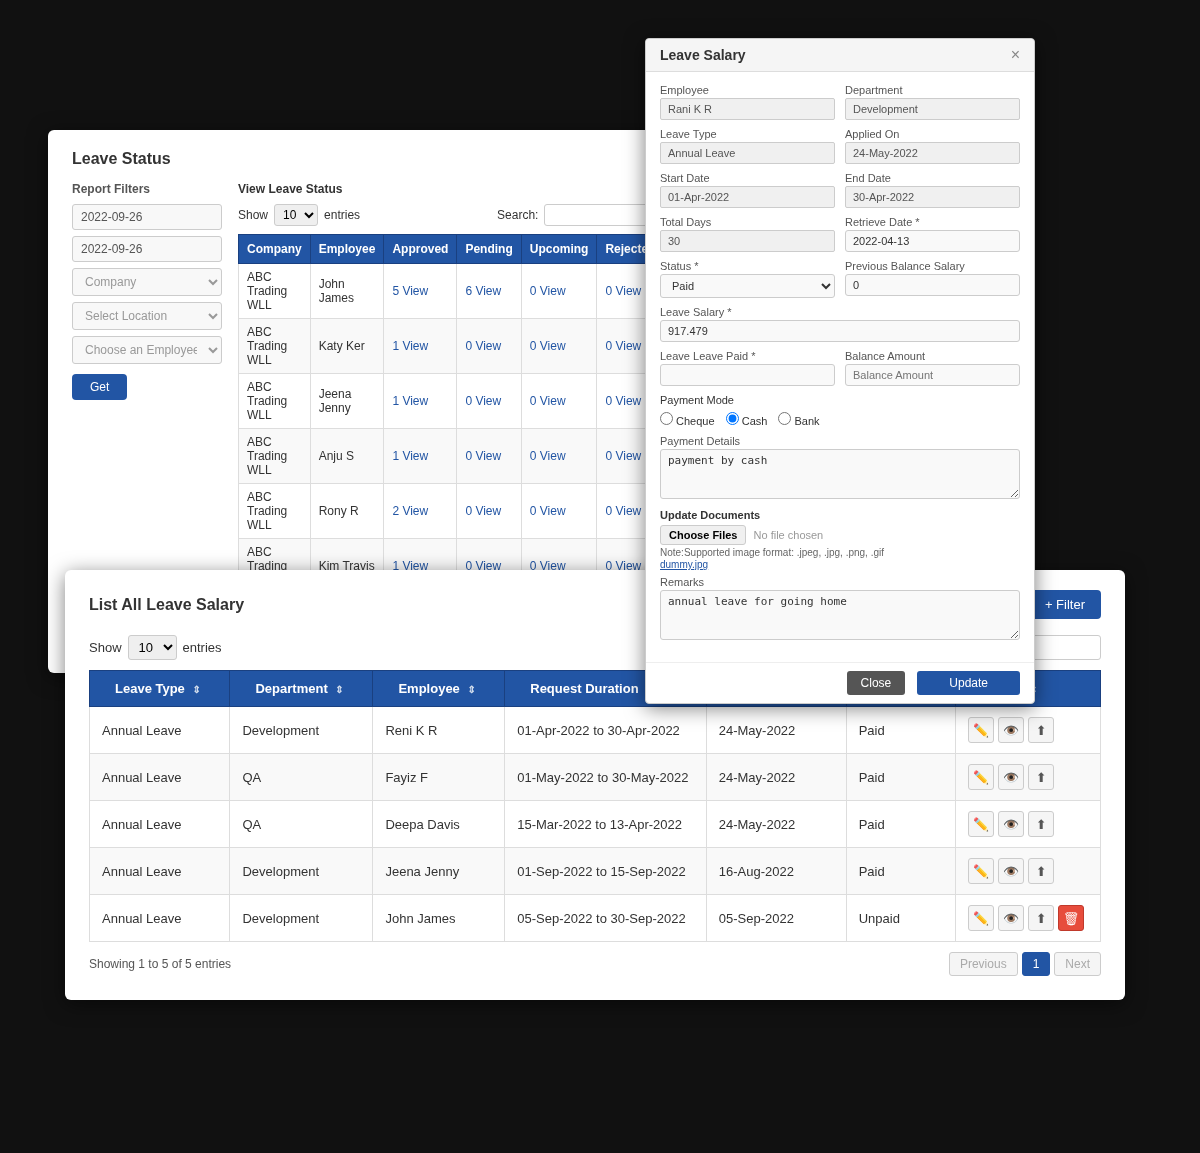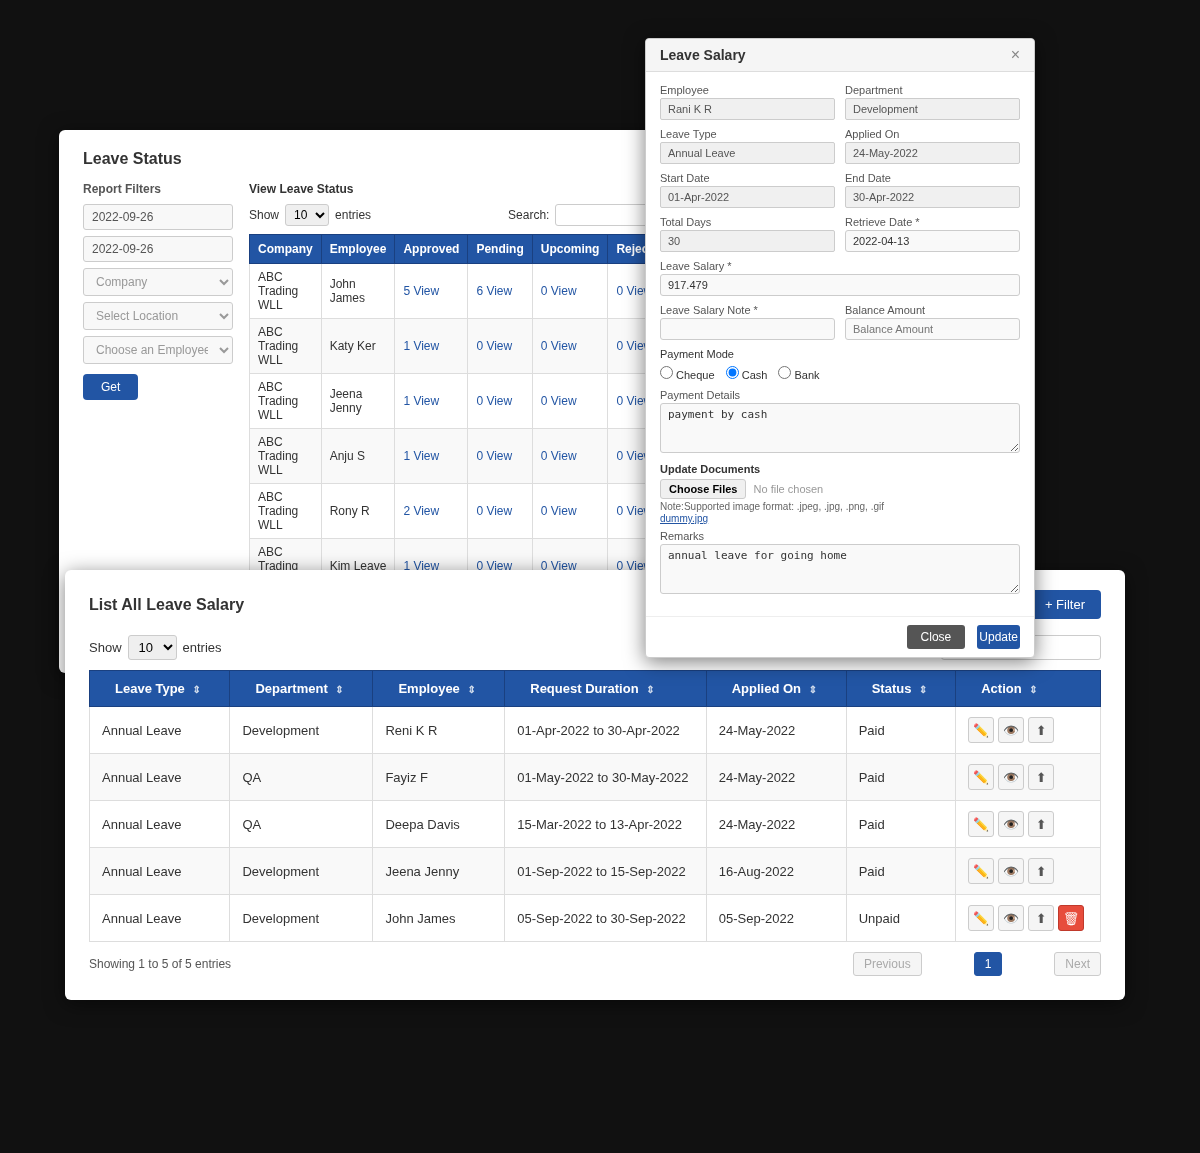--- a/index.html
+++ b/index.html
@@ -11,21 +11,21 @@
       width: 1200px;
       min-height: 1153px;
       position: relative;
       overflow: hidden;
     }
 
     
     .panel-leave-status {
       position: absolute;
       top: 130px;
-      left: 59px;
+      left: 48px;
       width: 610px;
       background: #fff;
       border-radius: 6px;
       box-shadow: 0 4px 20px rgba(0,0,0,0.5);
       padding: 20px 24px 24px;
       z-index: 2;
     }
     .panel-title {
       font-size: 16px;
       font-weight: bold;
@@ -208,21 +208,21 @@
     .btn-close-modal {
       padding: 5px 14px;
       background: #555;
       color: #fff;
       border: none;
       border-radius: 3px;
       font-size: 12px;
       cursor: pointer;
     }
     .btn-update {
-      padding: 5px 2px;
+      padding: 5px 32px;
       background: #2255a4;
       color: #fff;
       border: none;
       border-radius: 3px;
       font-size: 12px;
       cursor: pointer;
     }
 
     
     .panel-list-all {
@@ -328,21 +328,20 @@
     }
     .pagination { display: flex; gap: 4px; align-items: center; }
     .page-btn {
       padding: 4px 10px;
       border: 1px solid #ccc;
       background: #f5f5f5;
       border-radius: 3px;
       cursor: pointer;
       font-size: 12px;
       color: #333;
-      margin-left: 48px;
     }
     .page-btn.active {
       background: #2255a4;
       color: #fff;
       border-color: #2255a4;
     }
     .page-btn.disabled { color: #aaa; cursor: default; }
   </style>
 </head>
 <body>
@@ -429,21 +428,21 @@
             <tr>
               <td>ABC Trading WLL</td>
               <td>Rony R</td>
               <td><a href="#" class="link-view">2 View</a></td>
               <td><a href="#" class="link-view">0 View</a></td>
               <td><a href="#" class="link-view">0 View</a></td>
               <td><a href="#" class="link-view">0 View</a></td>
             </tr>
             <tr>
               <td>ABC Trading WLL</td>
-              <td>Kim Leave</td>
+              <td>Kim Travis</td>
               <td><a href="#" class="link-view">1 View</a></td>
               <td><a href="#" class="link-view">0 View</a></td>
               <td><a href="#" class="link-view">0 View</a></td>
               <td><a href="#" class="link-view">0 View</a></td>
             </tr>
             <tr>
               <td>ABC Trading WLL</td>
               <td>Sayed Abdul</td>
               <td><a href="#" class="link-view">1 View</a></td>
               <td><a href="#" class="link-view">0 View</a></td>
@@ -496,28 +495,40 @@
       <div class="modal-field">
         <label>Total Days</label>
         <span class="readonly-val">30</span>
       </div>
       <div class="modal-field">
         <label>Retrieve Date *</label>
         <input type="text" value="2022-04-13" style="">
       </div>
     </div>
     <div class="modal-row">
+      <div class="modal-field">
+        <label>Status *</label>
+        <select>
+          <option>Paid</option>
+        </select>
+      </div>
+      <div class="modal-field">
+        <label>Previous Balance Salary</label>
+        <input type="text" value="0" style="">
+      </div>
+    </div>
+    <div class="modal-row">
       <div class="modal-field" style="flex:2">
         <label>Leave Salary *</label>
         <input type="text" value="917.479" style="">
       </div>
     </div>
     <div class="modal-row">
       <div class="modal-field">
-        <label>Leave Salary Note *</label>
+        <label>Leave Leave Paid *</label>
         <input type="text" style="">
       </div>
       <div class="modal-field">
         <label>Balance Amount</label>
         <input type="text" placeholder="Balance Amount" style="">
       </div>
     </div>
     <div class="modal-row" style="flex-direction:column; gap:4px;">
       <label>Payment Mode</label>
       <div class="payment-mode">

